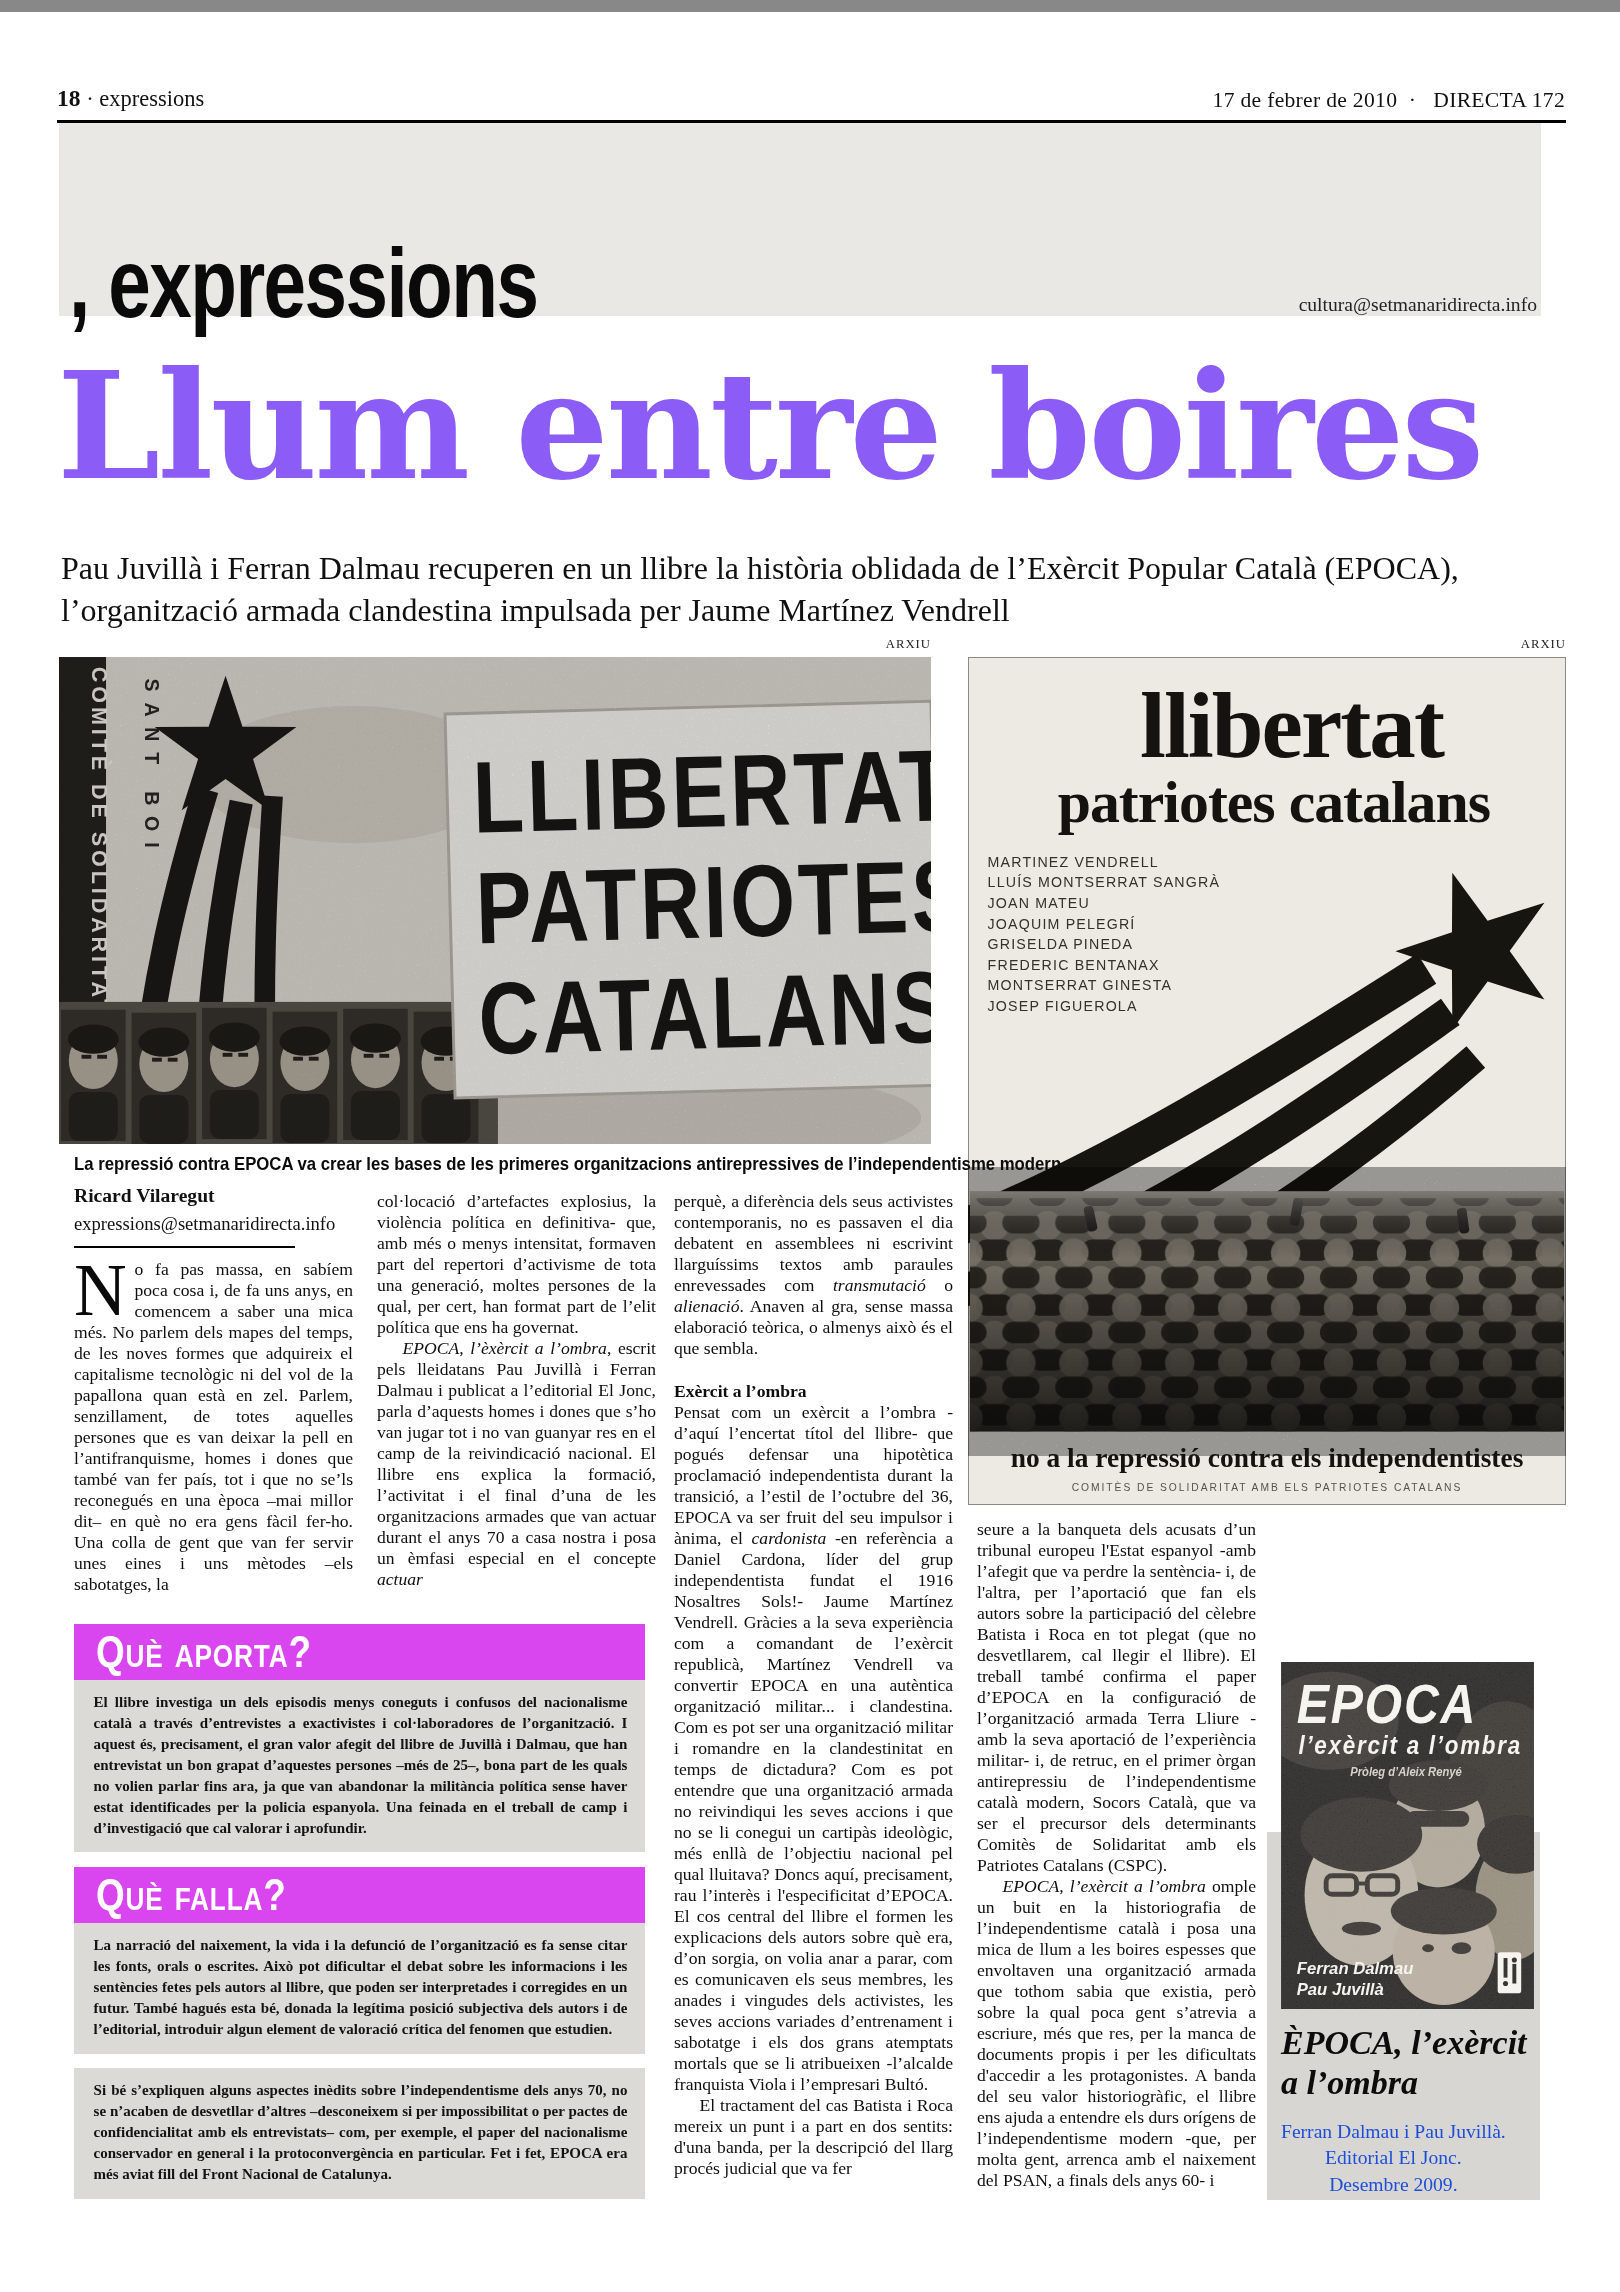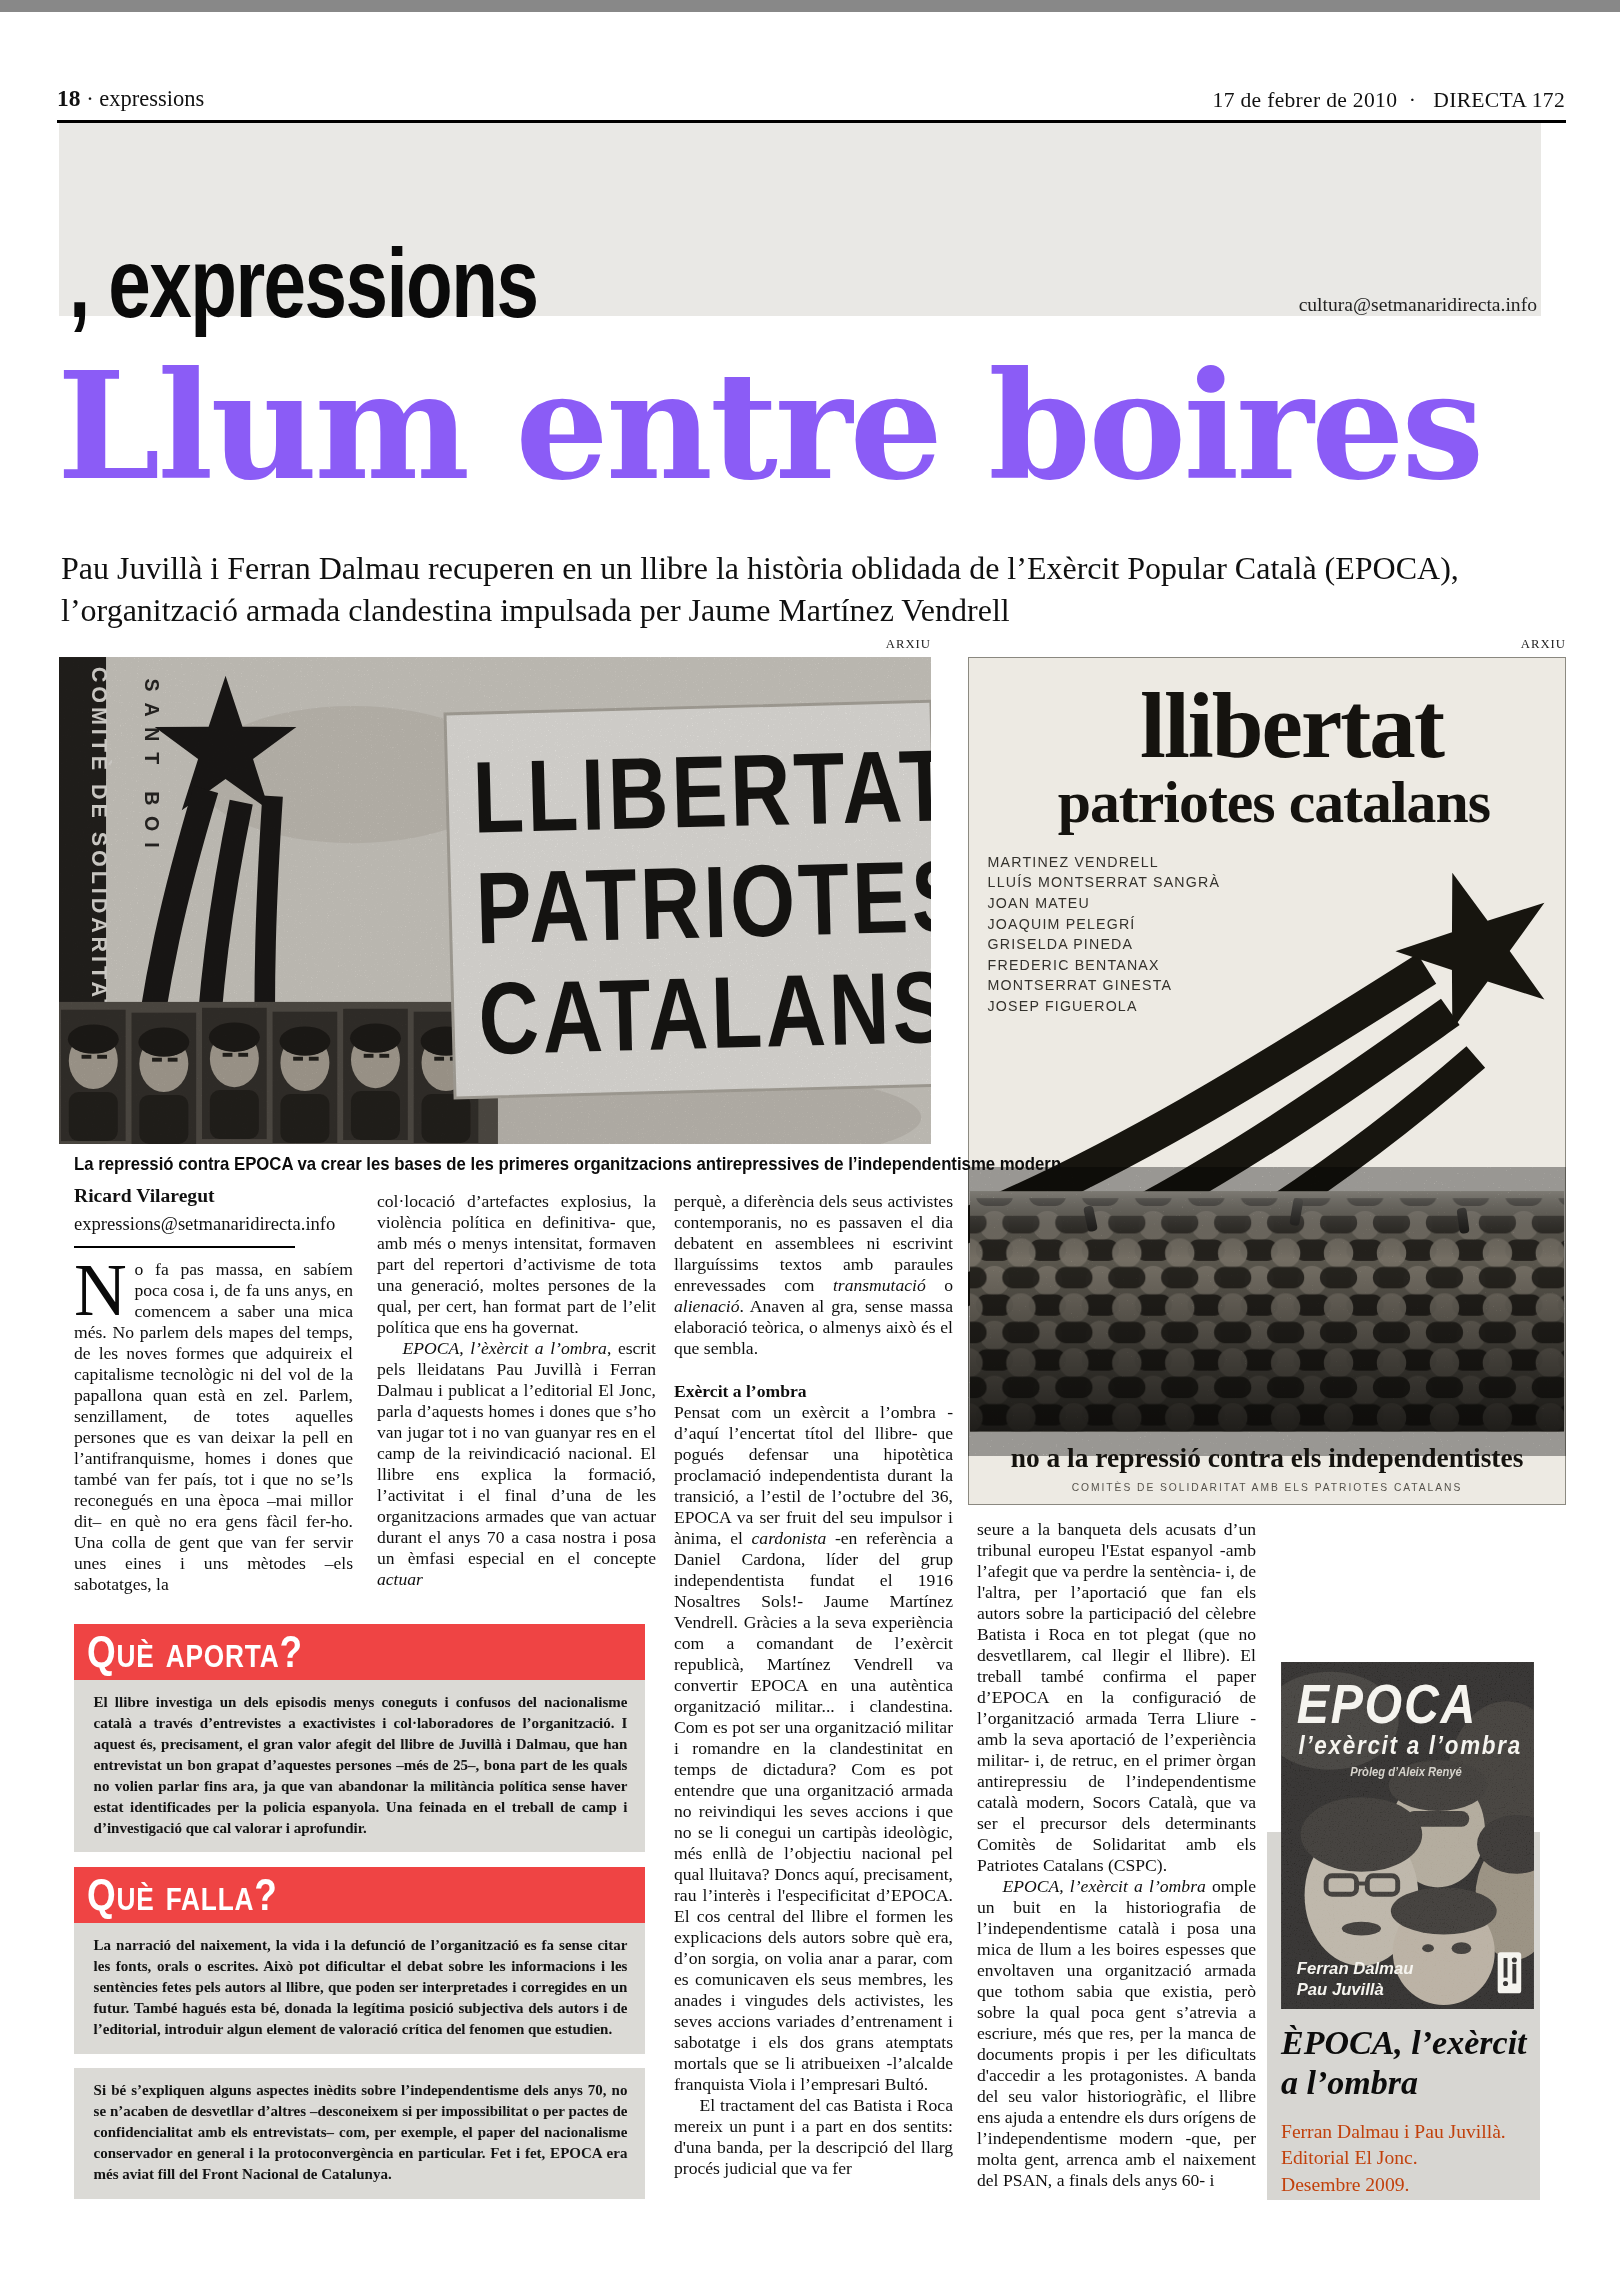--- a/index.html
+++ b/index.html
@@ -40,30 +40,30 @@
   #col3{left:674px;top:1179px;}
   #col4{left:977px;top:1507px;}
   #col5{left:1272px;top:1507px;}
   .bodycol p{margin:0;}
   .bodycol p.indent{text-indent:25.5px;}
   .dropcap{float:left;font-size:73px;line-height:55px;padding:3.9px 7.8px 0 0;color:#0a0a0a;}
   .colsub{font-weight:bold;margin-top:21.6px !important;}
   
   .qboxes{position:absolute;left:74px;top:1612px;width:571px;}
   .qbox{margin-bottom:14.7px;}
-  .qbox-title{background:#ef4444;color:#fff;height:56px;display:flex;align-items:center;padding-left:13px;}
+  .qbox-title{background:#d946ef;color:#fff;height:56px;display:flex;align-items:center;padding-left:22px;}
   .qbox-title span{font-family:"Liberation Sans",sans-serif;font-weight:bold;font-variant:small-caps;
         font-size:45px;letter-spacing:1px;transform:scaleX(0.82);transform-origin:left center;white-space:nowrap;}
   .qbox-body{background:#dbdad6;padding:11.8px 17.6px 13.7px 19.6px;font-size:15px;line-height:21px;
         font-weight:bold;text-align:justify;color:#131313;}
   
   .side-panel{position:absolute;left:1267px;top:1820px;width:273px;height:368px;background:#d7d6d2;}
   .review-title{position:absolute;left:1281px;top:2011px;width:253px;font-size:34px;font-style:italic;
         font-weight:600;line-height:1.18;color:#0c0c0c;}
-  .review-credits{position:absolute;left:1281px;top:2107px;font-size:19.6px;line-height:1.35;color:#c2410c;}
+  .review-credits{position:absolute;left:1281px;top:2107px;font-size:19.6px;line-height:1.35;color:#1d4ed8;text-align:center;}
 </style>
 </head>
 <body>
 
 <div class="page">
 
   <div class="hdr-left">
     <b>18</b>
     <span>·</span>
     <span>expressions</span>

